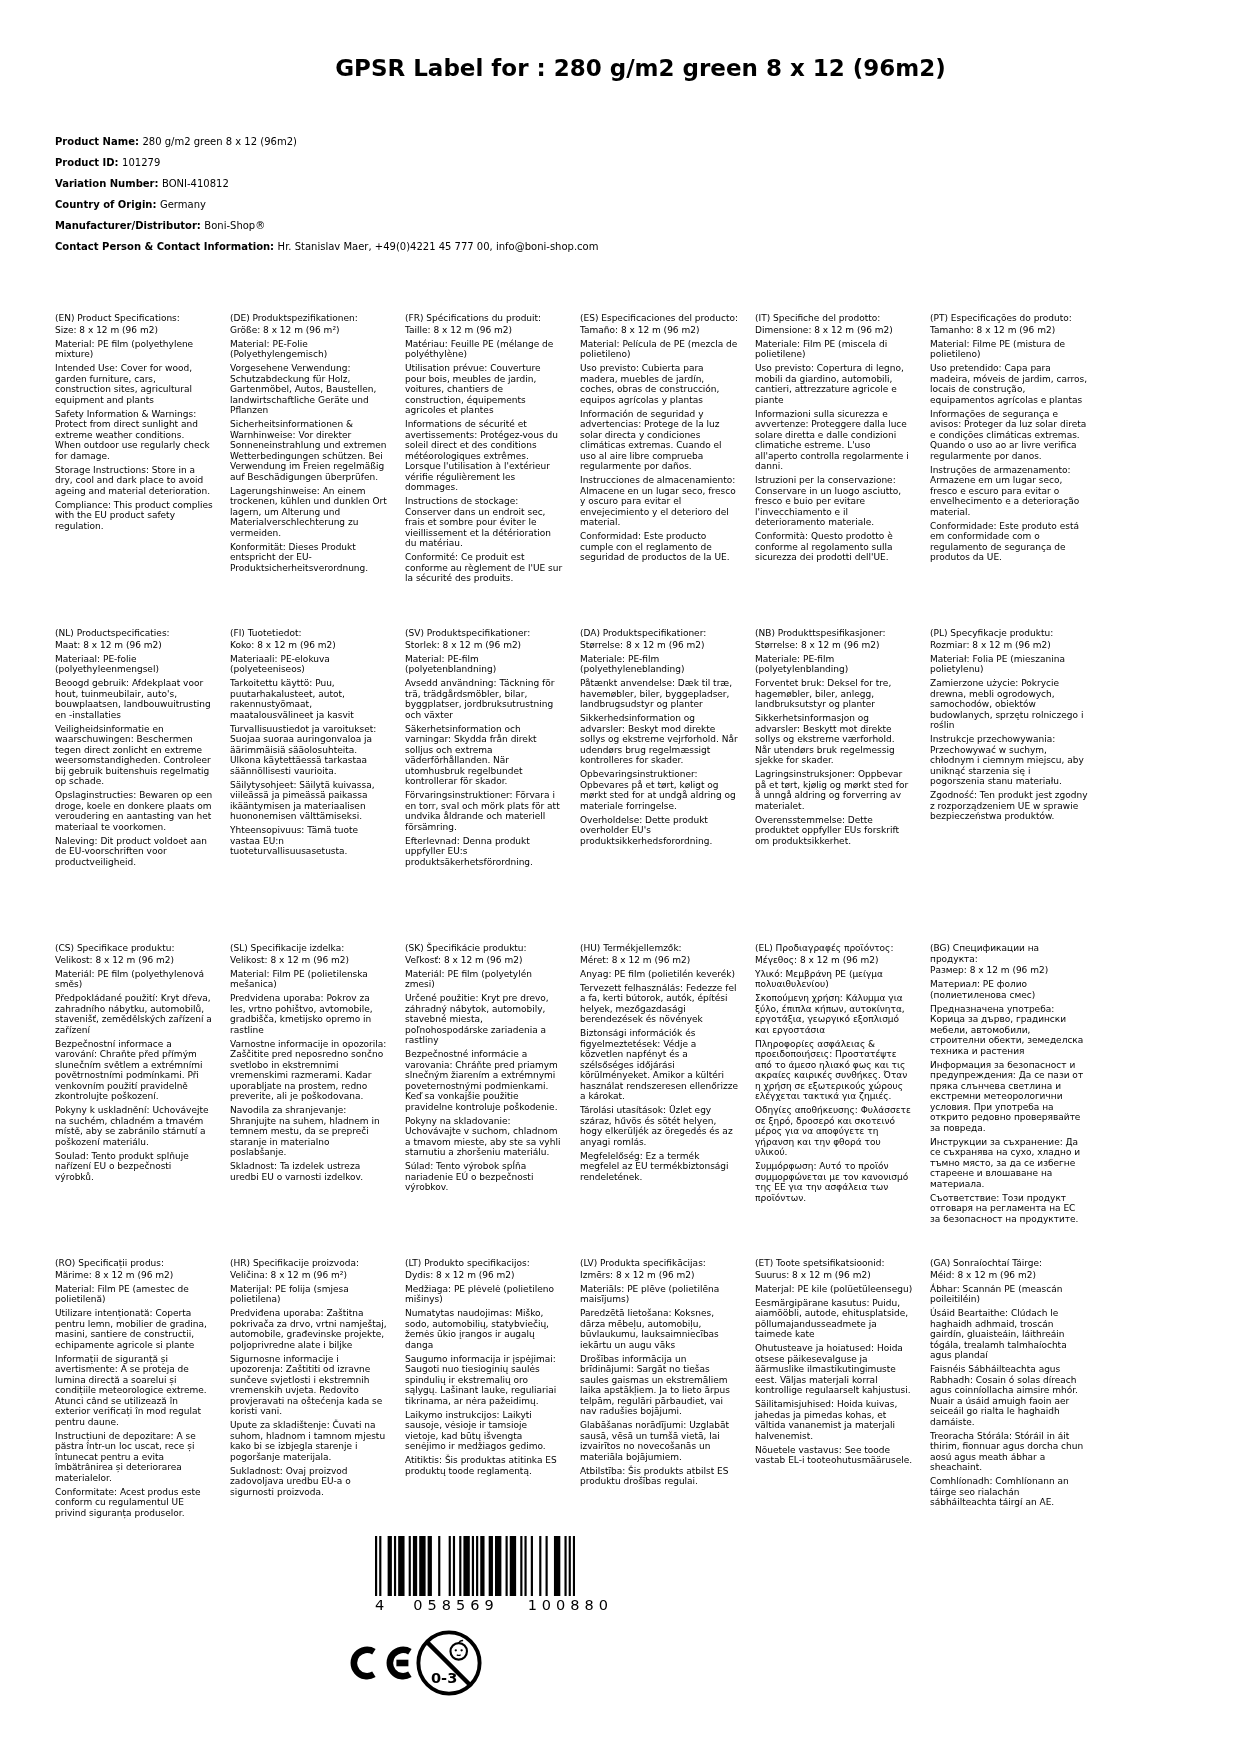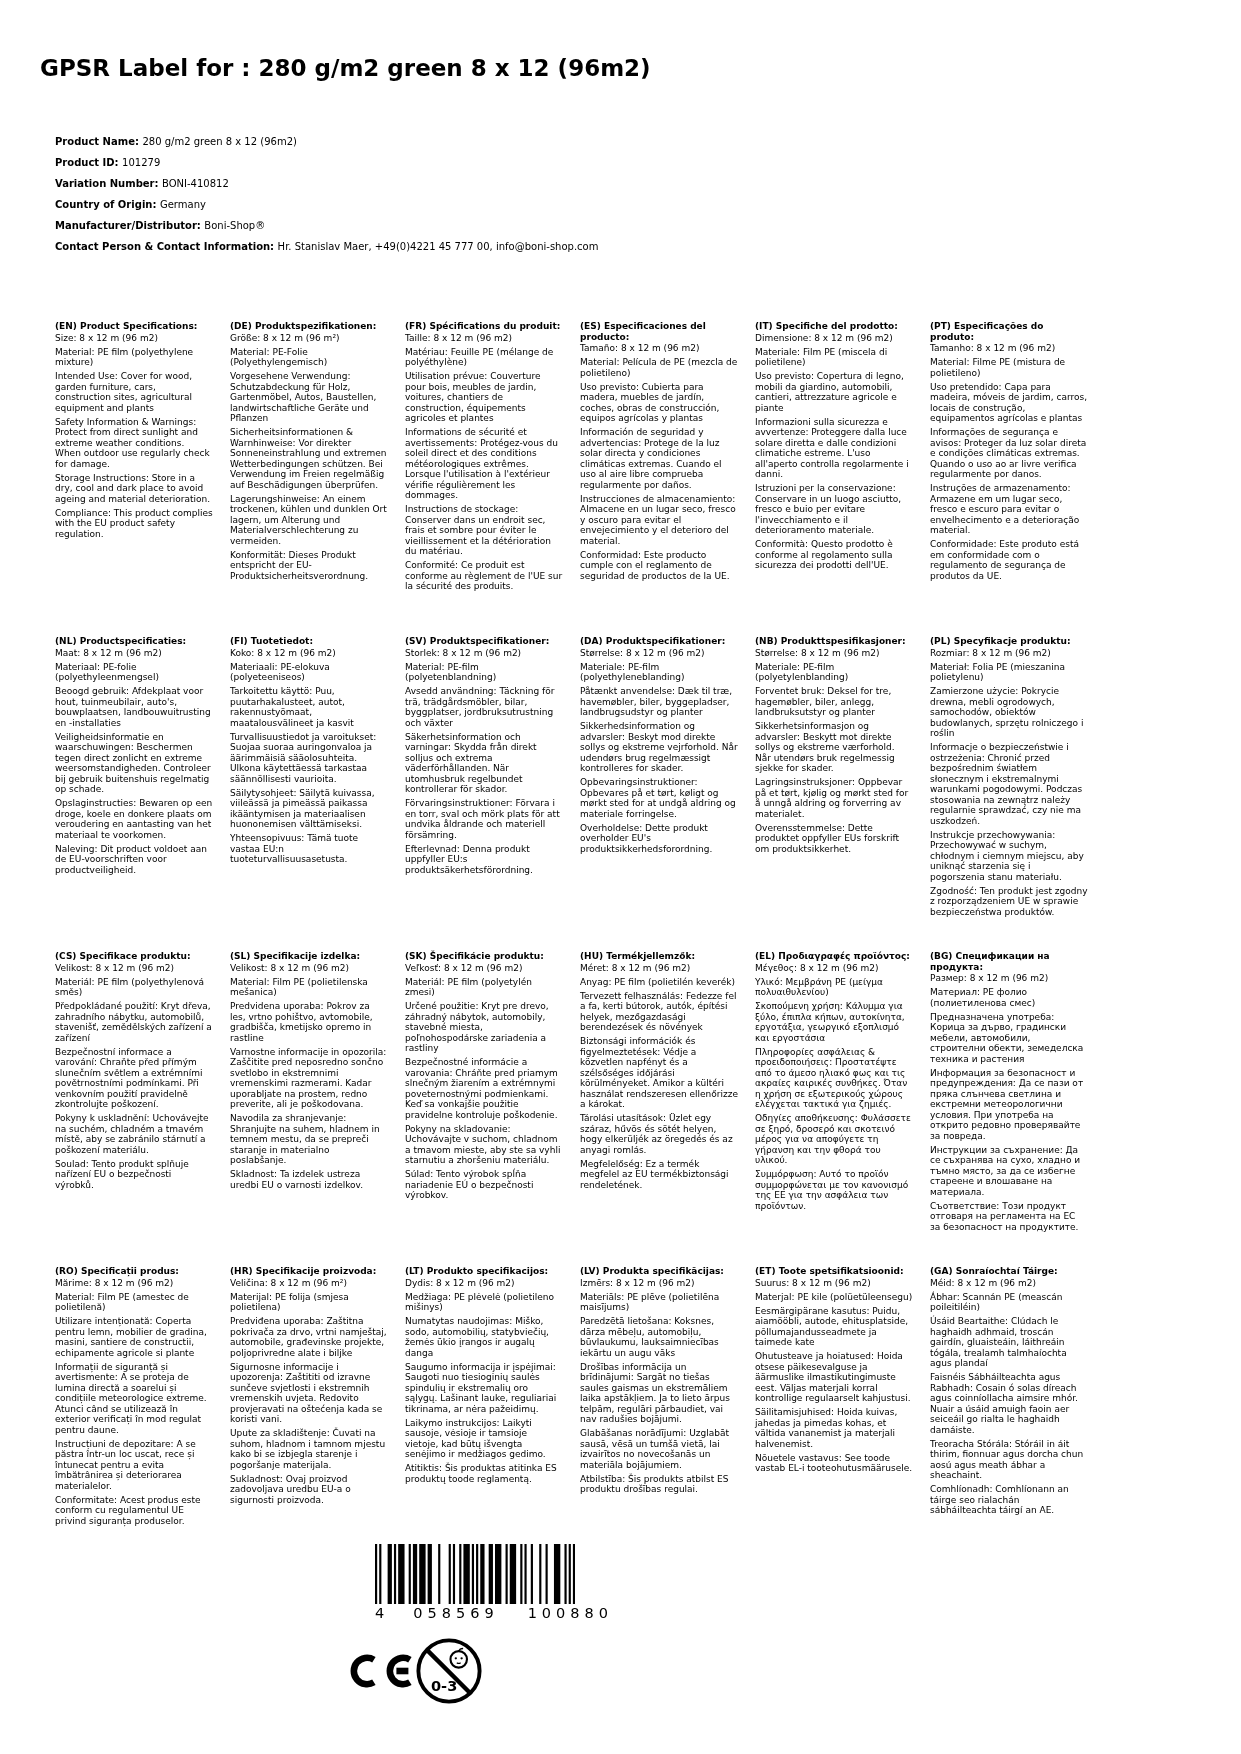--- a/index.html
+++ b/index.html
@@ -1,35 +1,35 @@
 <!DOCTYPE html>
 <html><head>
 <meta charset="utf-8">
 <style>
   html,body{margin:0;padding:0;background:#ffffff;}
   .page{
     width:1241px;height:1754px;position:relative;background:#ffffff;
     font-family:"DejaVu Sans","Liberation Sans",sans-serif;color:#000;overflow:hidden;
   }
   .doc-title{
-    margin:0;padding-top:55px;
+    margin:0;padding-top:55px;text-align:center;
     font-size:23px;font-weight:bold;letter-spacing:0px;padding-left:40px;
   }
   .product-info{margin:50px 0 0 55px;font-size:10px;line-height:21px;}
   .pi-row{white-space:nowrap;}
   .pi-label{font-weight:bold;}
   .specs-grid{
     margin:52px 55px 0 55px;
     display:grid;
     grid-template-columns:repeat(6,158px);
     column-gap:17px;
     grid-template-rows:315px 315px 315px auto;
   }
   .spec{font-size:9px;line-height:10.5px;overflow:visible;}
-  .spec-head{font-weight:bold;margin:12px 0 1px 0;}
+  .spec-head{font-weight:normal;margin:4px 0 1px 0;}
   .spec p{margin:0 0 3.5px 0;}
   .footer{margin:14px 0 0 335px;width:320px;}
   .barcode-wrap{position:relative;padding-left:40px;width:260px;}
   .barcode-svg{display:block;}
   .barcode-svg rect{fill:#000;}
   .barcode-digits{
     display:flex;justify-content:space-between;align-items:flex-end;
     width:238px;margin-top:1px;font-size:14.5px;
   }
   .barcode-digits .grp{letter-spacing:5px;}
@@ -150,21 +150,20 @@
         <p>Forventet bruk: Deksel for tre, hagemøbler, biler, anlegg, landbruksutstyr og planter</p>
         <p>Sikkerhetsinformasjon og advarsler: Beskytt mot direkte sollys og ekstreme værforhold. Når utendørs bruk regelmessig sjekke for skader.</p>
         <p>Lagringsinstruksjoner: Oppbevar på et tørt, kjølig og mørkt sted for å unngå aldring og forverring av materialet.</p>
         <p>Overensstemmelse: Dette produktet oppfyller EUs forskrift om produktsikkerhet.</p>
       </div>
       <div class="spec">
         <div class="spec-head">(PL) Specyfikacje produktu:</div>
         <p>Rozmiar: 8 x 12 m (96 m2)</p>
         <p>Materiał: Folia PE (mieszanina polietylenu)</p>
         <p>Zamierzone użycie: Pokrycie drewna, mebli ogrodowych, samochodów, obiektów budowlanych, sprzętu rolniczego i roślin</p>
-        <p>Informacje o bezpieczeństwie i ostrzeżenia: Chronić przed bezpośrednim światłem słonecznym i ekstremalnymi warunkami pogodowymi. Podczas stosowania na zewnątrz należy regularnie sprawdzać, czy nie ma uszkodzeń.</p>
         <p>Instrukcje przechowywania: Przechowywać w suchym, chłodnym i ciemnym miejscu, aby uniknąć starzenia się i pogorszenia stanu materiału.</p>
         <p>Zgodność: Ten produkt jest zgodny z rozporządzeniem UE w sprawie bezpieczeństwa produktów.</p>
       </div>
       <div class="spec">
         <div class="spec-head">(CS) Specifikace produktu:</div>
         <p>Velikost: 8 x 12 m (96 m2)</p>
         <p>Materiál: PE film (polyethylenová směs)</p>
         <p>Předpokládané použití: Kryt dřeva, zahradního nábytku, automobilů, stavenišť, zemědělských zařízení a zařízení</p>
         <p>Bezpečnostní informace a varování: Chraňte před přímým slunečním světlem a extrémními povětrnostními podmínkami. Při venkovním použití pravidelně zkontrolujte poškození.</p>
         <p>Pokyny k uskladnění: Uchovávejte na suchém, chladném a tmavém místě, aby se zabránilo stárnutí a poškození materiálu.</p>

